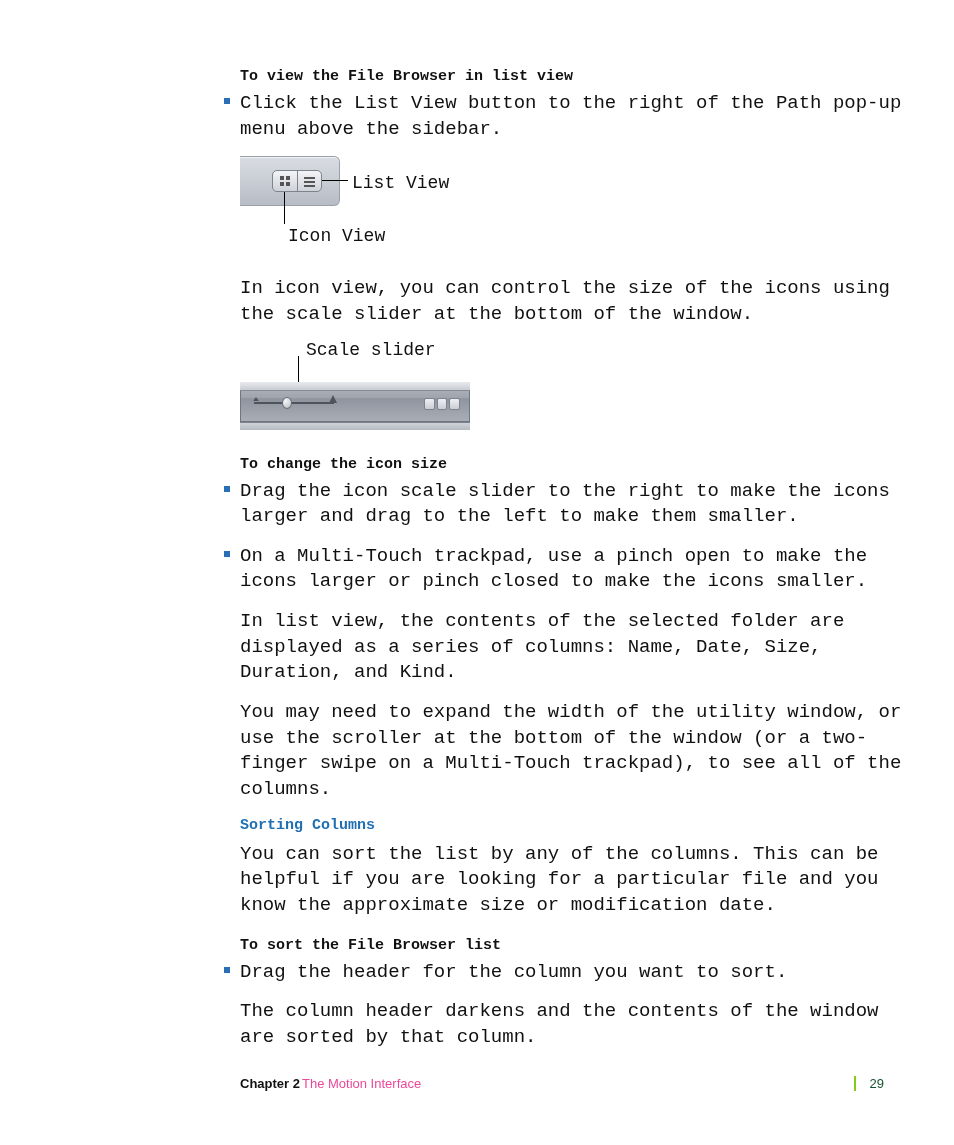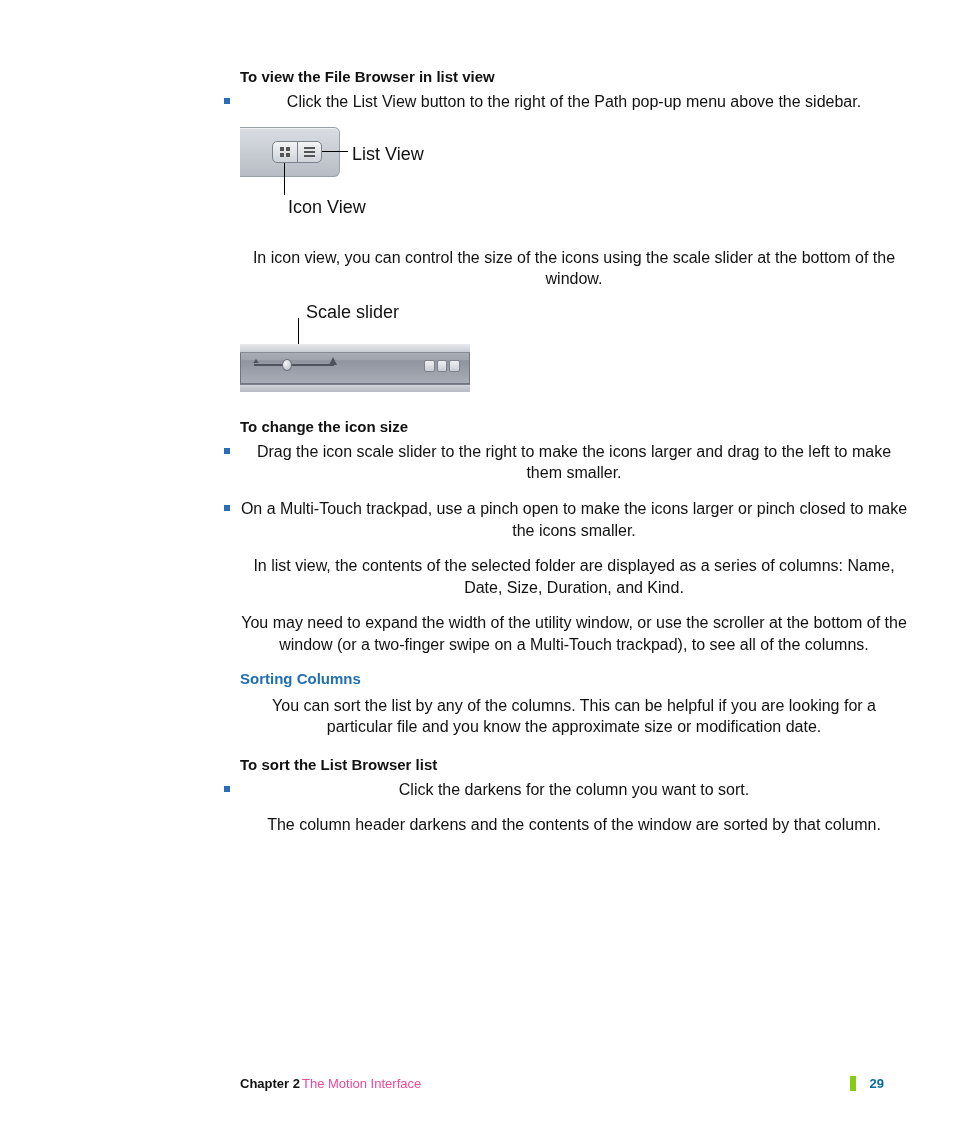--- a/index.html
+++ b/index.html
@@ -10,33 +10,33 @@
     color: #1a1a1a;
     width: 954px;
     height: 1145px;
     position: relative;
   }
   .page {
     position: relative;
     padding: 68px 46px 0 240px;
     box-sizing: border-box;
     height: 100%;
+    font-family: Liberation Mono, monospace;
   }
   .bold-head {
     font-weight: 600;
     font-size: 15px;
     margin: 0 0 6px 0;
     color: #111;
   }
   .body-text {
-    font-size: 16px;
+    font-size: 19px;
     line-height: 1.35;
     margin: 0 0 14px 0;
     color: #111;
-    text-align: center;
   }
   .bullet {
     position: relative;
     padding-left: 0;
     margin-left: -16px;
   }
   .bullet .square {
     position: absolute;
     left: 0;
     top: 7px;
@@ -169,21 +169,21 @@
   
   .footer {
     position: absolute;
     left: 240px; right: 70px; bottom: 54px;
     font-size: 13px;
     display: flex;
     align-items: center;
   }
   .footer .ch-label { font-weight: 600; color:#111; margin-right: 2px;}
   .footer .ch-title { color:#ec4899; }
-  .footer .pnum { margin-left:auto; font-weight:700; color:#0369a1; padding-left: 14px; border-left: 6px solid #84cc16;}
+  .footer .pnum { margin-left:auto; font-weight:400; color:#14532d; padding-left: 14px; border-left: 2px solid #84cc16;}
 </style>
 </head>
 <body>
 
 <div class="page">
 
   <p class="bold-head">To view the File Browser in list view</p>
   <div class="body-text bullet">
     <span class="square"></span>
     <span class="btxt">Click the List View button to the right of the Path pop-up menu above the sidebar.</span>
@@ -244,24 +244,24 @@
   <div class="body-text bullet">
     <span class="square"></span>
     <span class="btxt">On a Multi-Touch trackpad, use a pinch open to make the icons larger or pinch closed to make the icons smaller.</span>
   </div>
   <p class="body-text">In list view, the contents of the selected folder are displayed as a series of columns: Name, Date, Size, Duration, and Kind.</p>
   <p class="body-text">You may need to expand the width of the utility window, or use the scroller at the bottom of the window (or a two-finger swipe on a Multi-Touch trackpad), to see all of the columns.</p>
 
   <p class="blue-head">Sorting Columns</p>
   <p class="body-text" style="margin-top:8px">You can sort the list by any of the columns. This can be helpful if you are looking for a particular file and you know the approximate size or modification date.</p>
 
-  <p class="bold-head" style="margin-top:18px">To sort the List Browser list</p>
-  <div class="body-text bullet">
-    <span class="square"></span>
-    <span class="btxt">Click the darkens for the column you want to sort.</span>
+  <p class="bold-head" style="margin-top:18px">To sort the File Browser list</p>
+  <div class="body-text bullet">
+    <span class="square"></span>
+    <span class="btxt">Drag the header for the column you want to sort.</span>
   </div>
   <p class="body-text">The column header darkens and the contents of the window are sorted by that column.</p>
 
 </div>
 
 <div class="footer">
   <span class="ch-label">Chapter 2</span>
   <span class="ch-title">The Motion Interface</span>
   <span class="pnum">29</span>
 </div>

